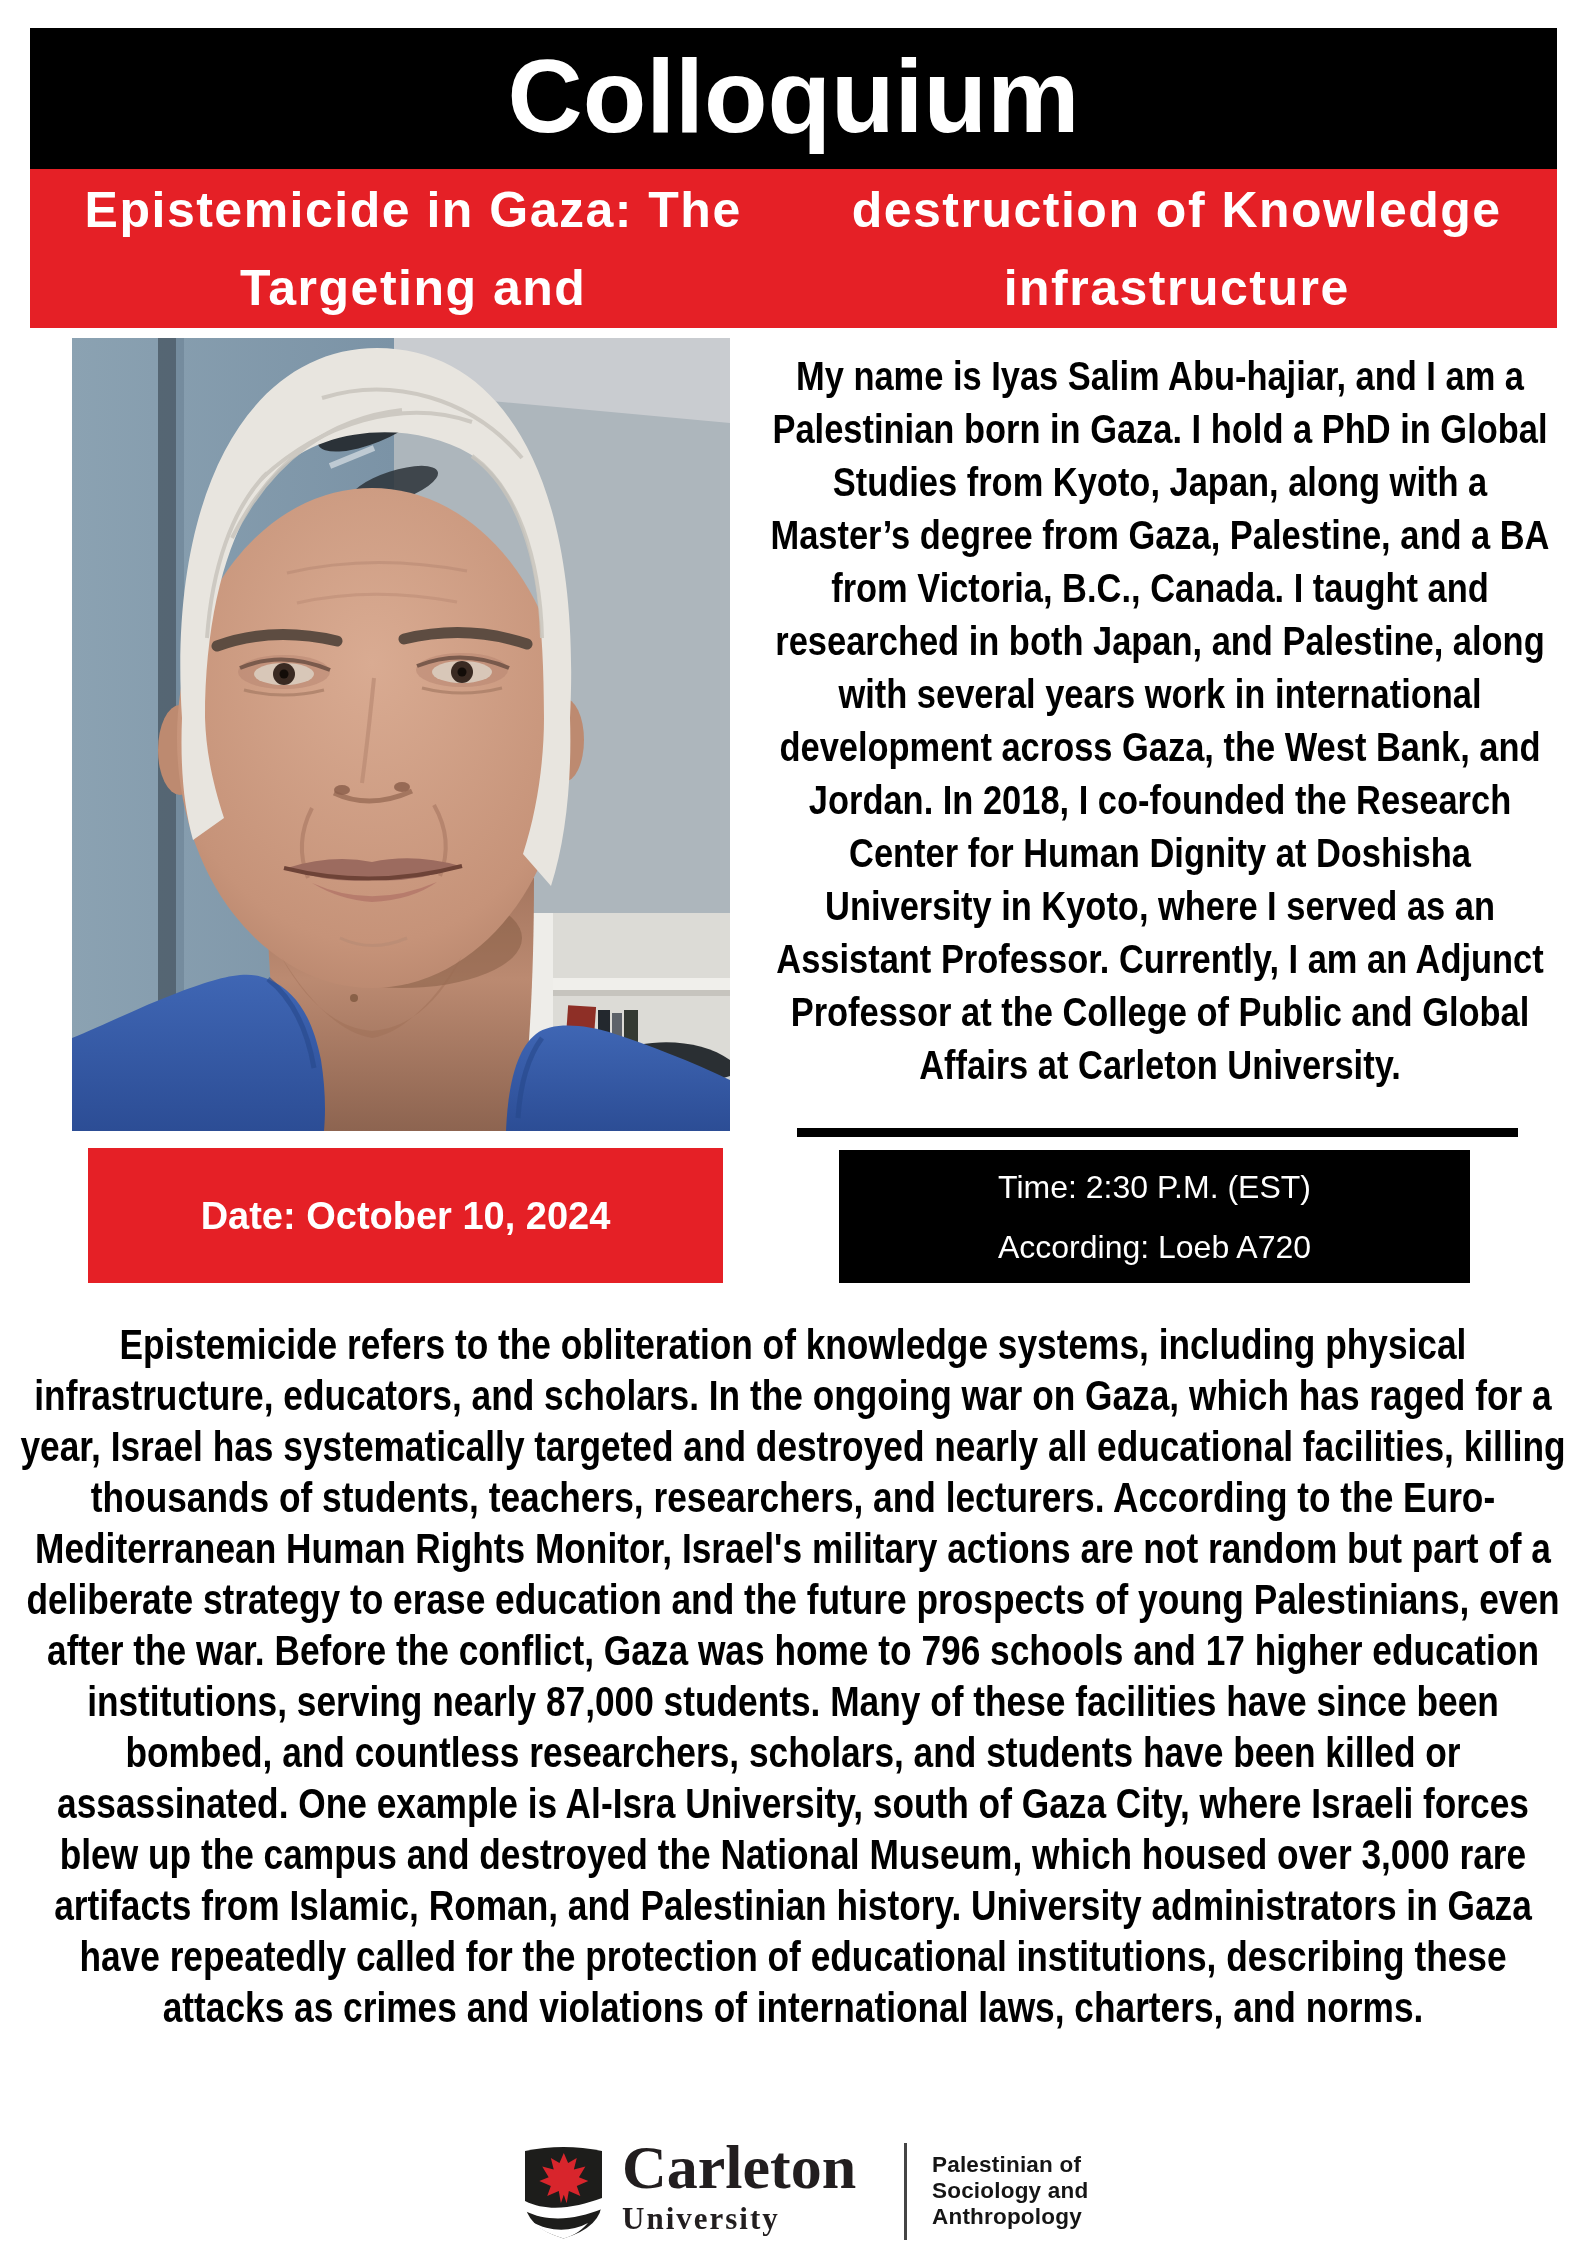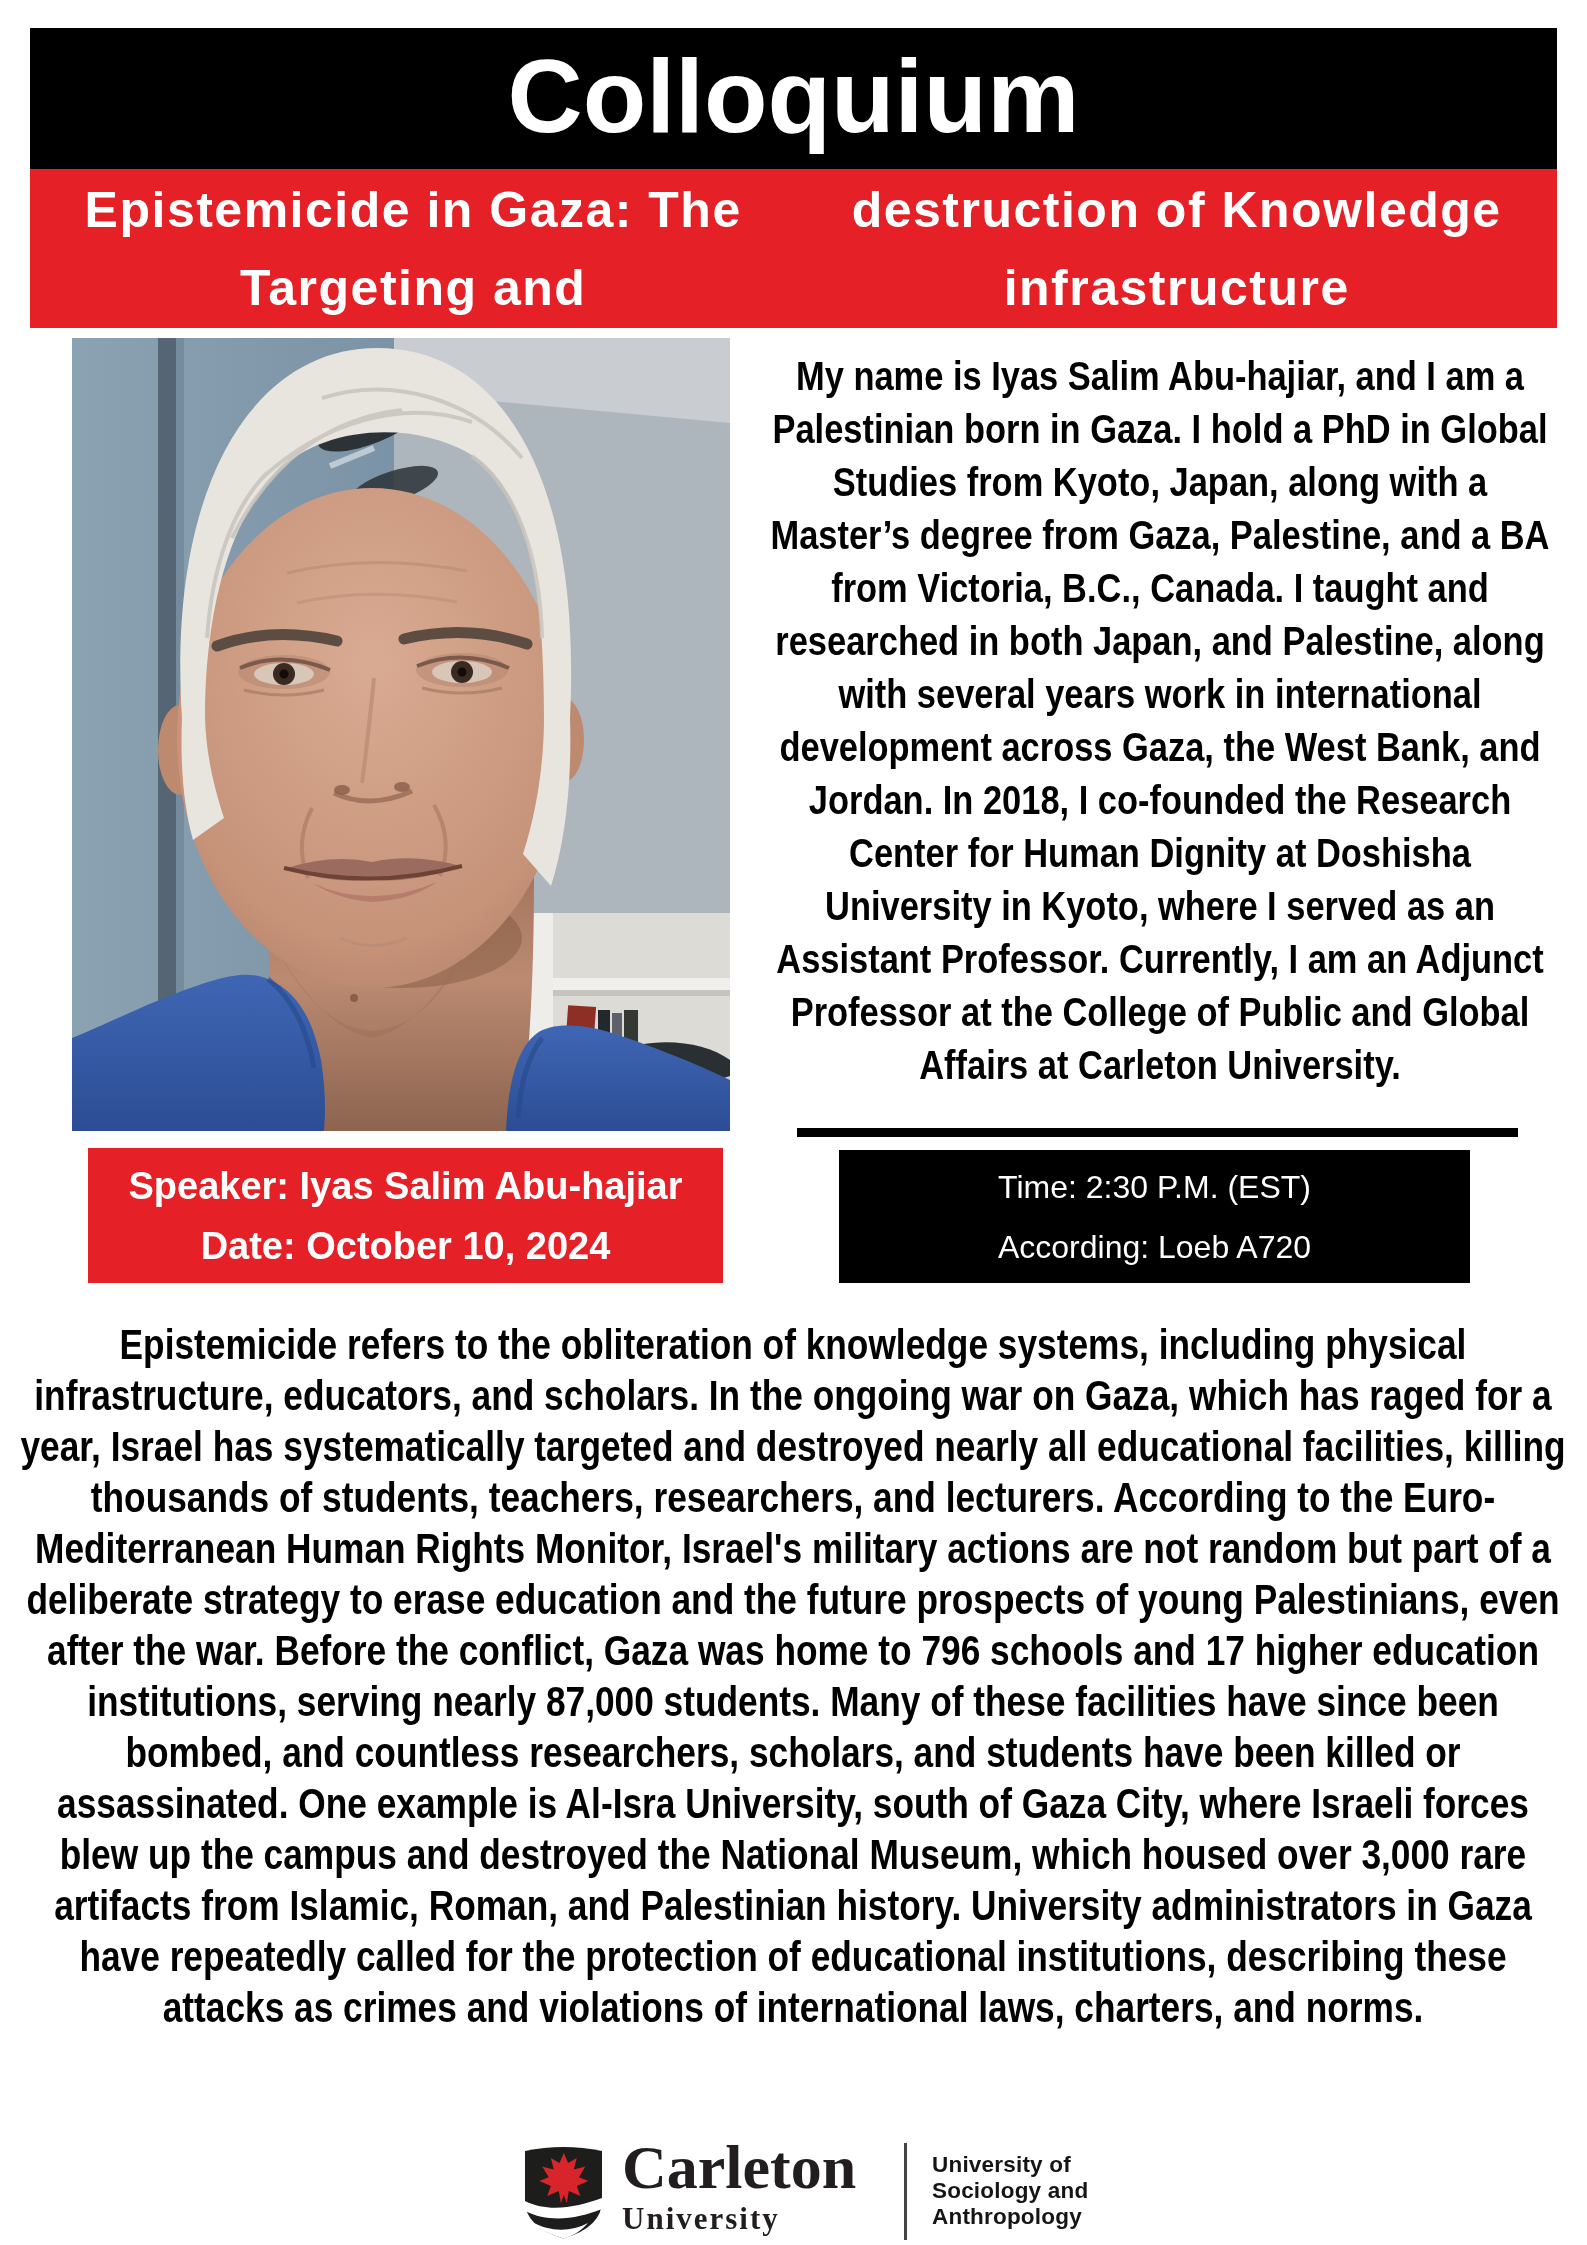--- a/index.html
+++ b/index.html
@@ -191,21 +191,20 @@
     </svg>
   </div>
 
   <div class="bio">
     <p class="condense">My name is Iyas Salim Abu-hajiar, and I am a Palestinian born in Gaza. I hold a PhD in Global Studies from Kyoto, Japan, along with a Master’s degree from Gaza, Palestine, and a BA from Victoria, B.C., Canada. I taught and researched in both Japan, and Palestine, along with several years work in international development across Gaza, the West Bank, and Jordan. In 2018, I co-founded the Research Center for Human Dignity at Doshisha University in Kyoto, where I served as an Assistant Professor. Currently, I am an Adjunct Professor at the College of Public and Global Affairs at Carleton University.</p>
   </div>
 
   <div class="divider"></div>
 
   <div class="speaker-box">
-    <div>Speaker: Iyas Salim Abu-hajiar</div>
     <div>Date: October 10, 2024</div>
   </div>
 
   <div class="time-box">
     <div>Time: 2:30 P.M. (EST)</div>
     <div>According: Loeb A720</div>
   </div>
 
   <div class="abstract">
     <p class="condense">Epistemicide refers to the obliteration of knowledge systems, including physical infrastructure, educators, and scholars. In the ongoing war on Gaza, which has raged for a year, Israel has systematically targeted and destroyed nearly all educational facilities, killing thousands of students, teachers, researchers, and lecturers. According to the Euro-Mediterranean Human Rights Monitor, Israel's military actions are not random but part of a deliberate strategy to erase education and the future prospects of young Palestinians, even after the war. Before the conflict, Gaza was home to 796 schools and 17 higher education institutions, serving nearly 87,000 students. Many of these facilities have since been bombed, and countless researchers, scholars, and students have been killed or assassinated. One example is Al-Isra University, south of Gaza City, where Israeli forces blew up the campus and destroyed the National Museum, which housed over 3,000 rare artifacts from Islamic, Roman, and Palestinian history. University administrators in Gaza have repeatedly called for the protection of educational institutions, describing these attacks as crimes and violations of international laws, charters, and norms.</p>
@@ -220,18 +219,18 @@
       <path d="M2,58 C26,70 54,64 79,55 L79,66 C54,76 26,80 2,68 Z" fill="#ffffff"></path>
       <path d="M9,79 C27,89 48,89 65,80 C56,90 47,94 40.5,95.5 C29,92 17,87 9,79 Z" fill="#ffffff"></path>
     </svg>
   </div>
   <div class="wordmark">
     <div class="carleton">Carleton</div>
     <div class="university">University</div>
   </div>
   <div class="logo-divider"></div>
   <div class="dept">
-    <div>University of</div>
+    <div>Palestinian of</div>
     <div>Sociology and</div>
     <div>Anthropology</div>
   </div>
 
 </div>
 
 </body></html>

